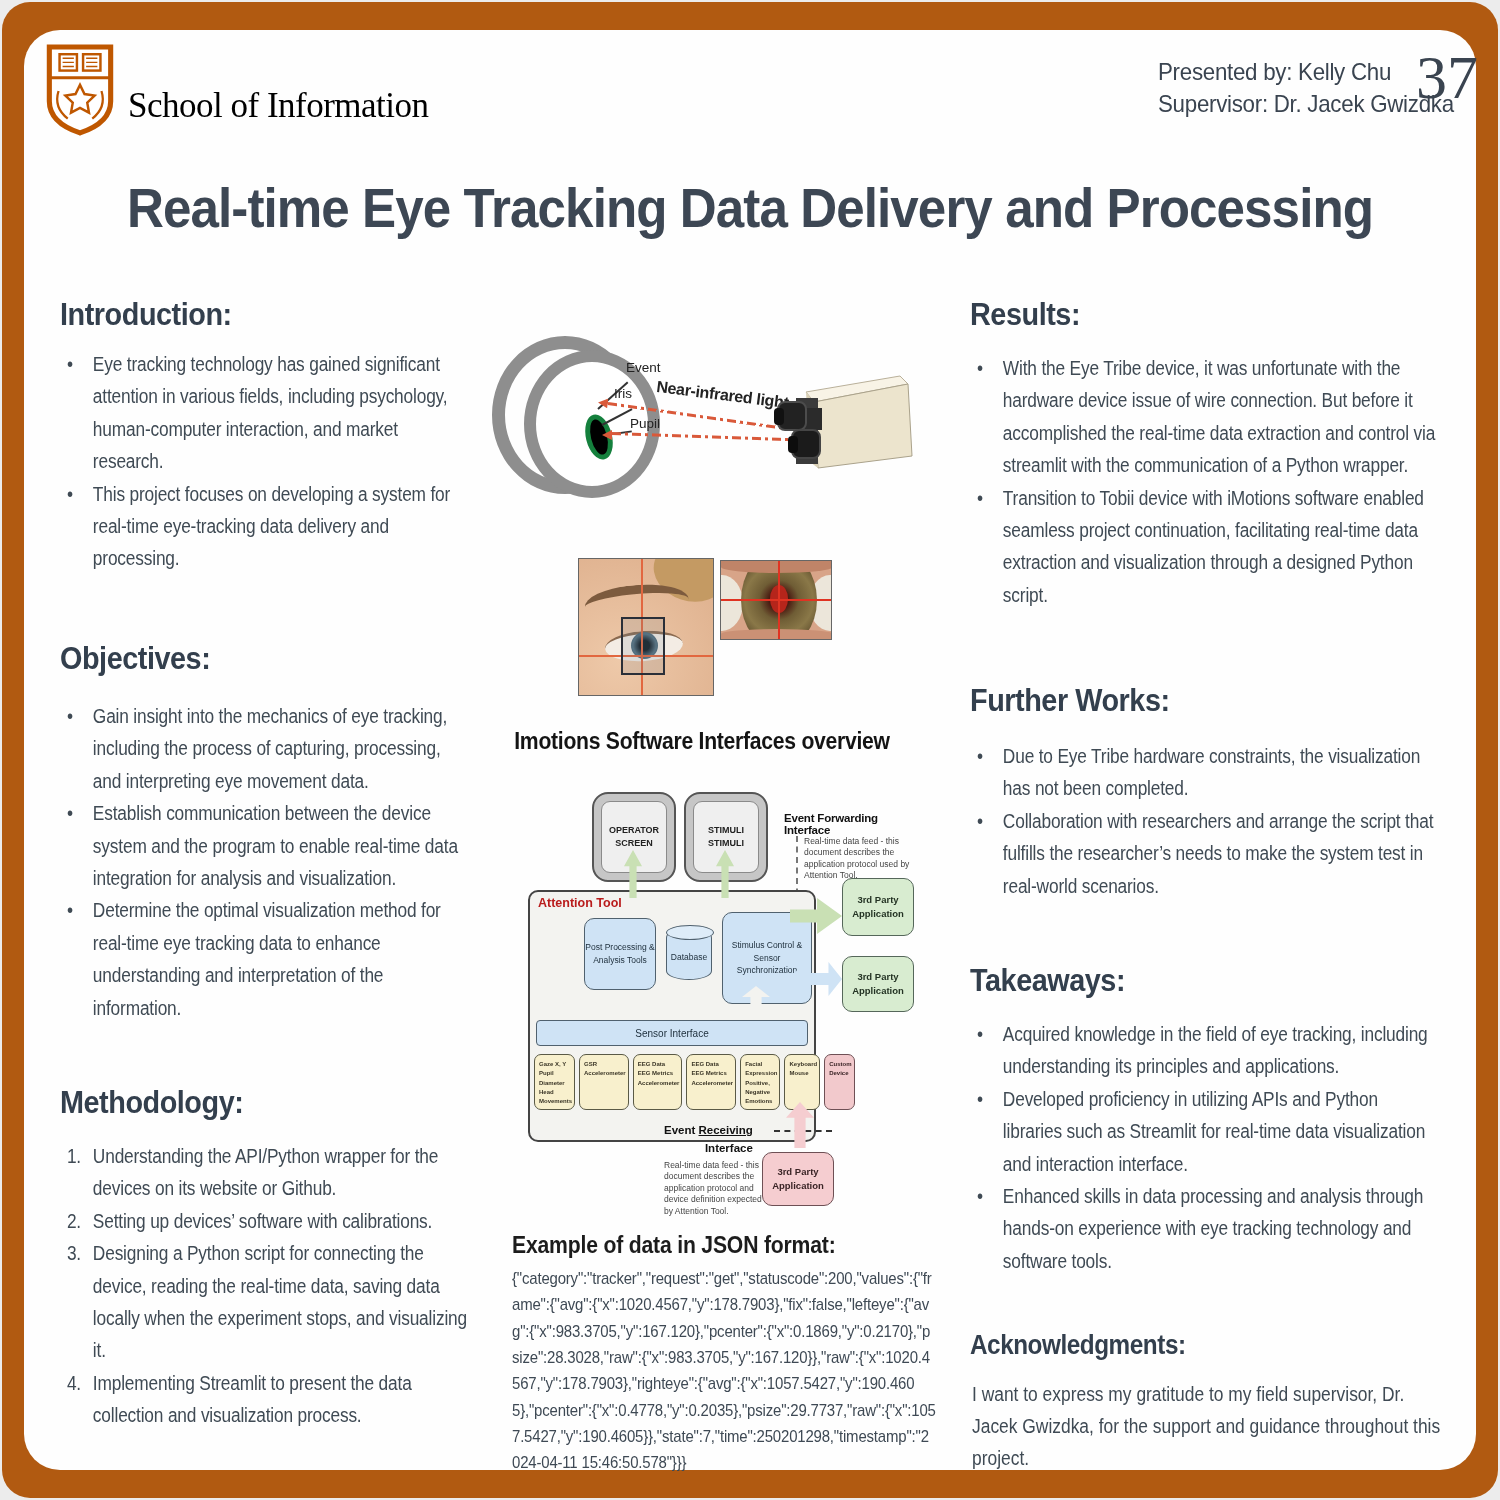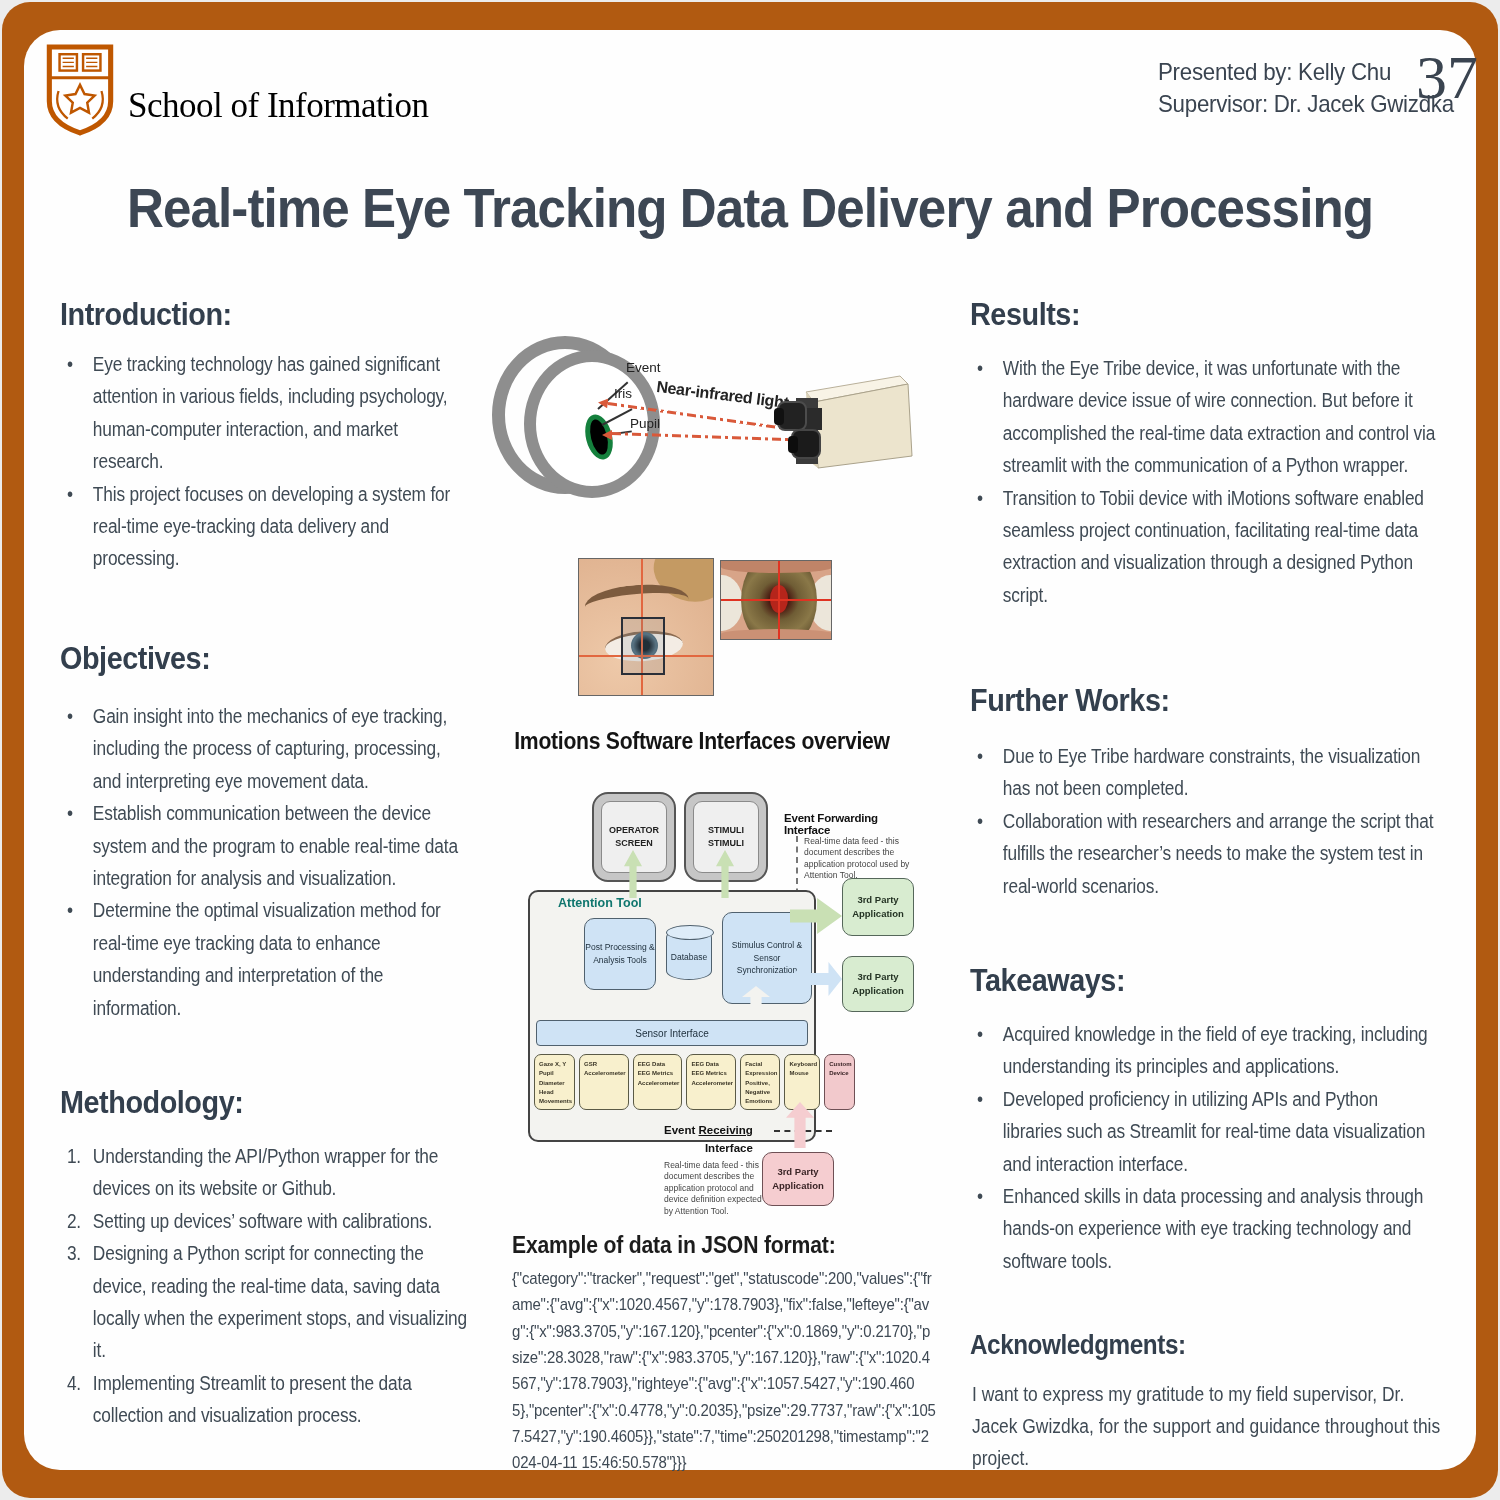--- a/index.html
+++ b/index.html
@@ -52,21 +52,21 @@
   .screenbox .inner { width:100%; height:100%; background:#efefef; border:1.5px solid #8a8a8a; border-radius:9px; display:flex; align-items:center; justify-content:center; text-align:center; font-size:9px; font-weight:bold; color:#222; line-height:1.5; }
   .arr { position:absolute; filter:drop-shadow(0 0 1px #556) drop-shadow(0 0 0.5px #556); }
   .arr-up { clip-path:polygon(50% 0, 100% 34%, 70% 34%, 70% 100%, 30% 100%, 30% 34%, 0 34%); }
   .arr-right { clip-path:polygon(0 32%, 52% 32%, 52% 0, 100% 50%, 52% 100%, 52% 68%, 0 68%); }
   .arr-lr { clip-path:polygon(0 50%, 26% 0, 26% 32%, 74% 32%, 74% 0, 100% 50%, 74% 100%, 74% 68%, 26% 68%, 26% 100%); }
   .green { background:#c9e0b4; } .bluearr { background:#cfe3f5; } .whitearr { background:#f3f3f0; } .pinkarr { background:#f5cdd0; }
   .efi-title { position:absolute; left:260px; top:26px; width:142px; font-size:11.5px; font-weight:bold; color:#111; letter-spacing:-0.2px; }
   .efi-dash { position:absolute; left:272px; top:50px; height:90px; border-left:2px dashed #777; }
   .efi-note { position:absolute; left:280px; top:50px; width:114px; font-size:8.5px; color:#444; line-height:1.35; }
   .attention-box { position:absolute; left:4px; top:104px; width:288px; height:252px; background:#f3f3f0; border:2px solid #444; border-radius:10px; }
-  .attention-label { position:absolute; left:14px; top:110px; font-size:12.5px; font-weight:bold; color:#0f766e;margin-left:20px; }
+  .attention-label { position:absolute; left:14px; top:110px; font-size:12.5px; font-weight:bold; color:#b91c1c; }
   .bluebox { position:absolute; background:#cfe3f5; border:1.5px solid #50616e; border-radius:10px; display:flex; align-items:center; justify-content:center; text-align:center; font-size:8.5px; color:#21323f; white-space:pre-line; line-height:1.5; }
   .greenbox { position:absolute; width:72px; background:#d8ecd0; border:1.5px solid #55675a; border-radius:10px; display:flex; align-items:center; justify-content:center; text-align:center; font-size:9.5px; font-weight:bold; color:#243324; white-space:pre-line; line-height:1.5; }
   .pinkbox { position:absolute; background:#f5cdd0; border:1.5px solid #6e5055; border-radius:10px; display:flex; align-items:center; justify-content:center; text-align:center; font-size:9.5px; font-weight:bold; color:#3a2426; white-space:pre-line; line-height:1.5; }
   .cyl { position:absolute; left:142px; top:140px; width:46px; height:54px; background:#cfe3f5; border:1.5px solid #50616e; border-radius:50% 50% 50% 50% / 12px 12px 9px 9px; display:flex; align-items:center; justify-content:center; font-size:8.5px; color:#21323f; }
   .cyl::before { content:""; position:absolute; left:-1px; top:-2px; width:calc(100% + 2px); height:13px; border:1.5px solid #50616e; border-radius:50%; background:#deecf8; }
   .sensor-bar { position:absolute; left:12px; top:234px; width:272px; height:26px; background:#cfe3f5; border:1.5px solid #50616e; border-radius:4px; display:flex; align-items:center; justify-content:center; font-size:10px; color:#21323f; }
   .sensors-row { position:absolute; left:10px; top:268px; width:280px; height:56px; display:flex; gap:4px; }
   .sensor-box { background:#f8f0cd; border:1.5px solid #5a5a46; border-radius:7px; font-size:6px; font-weight:bold; color:#3a3526; white-space:pre-line; line-height:1.55; padding:5px 2px 0 4px; }
   .sensor-box.pink { background:#f2c9cc; border-color:#6e5055; color:#3a2426; }
   .eri-title { position:absolute; left:140px; top:336px; font-size:11.5px; font-weight:bold; color:#111; line-height:1.55;text-align:right; }

